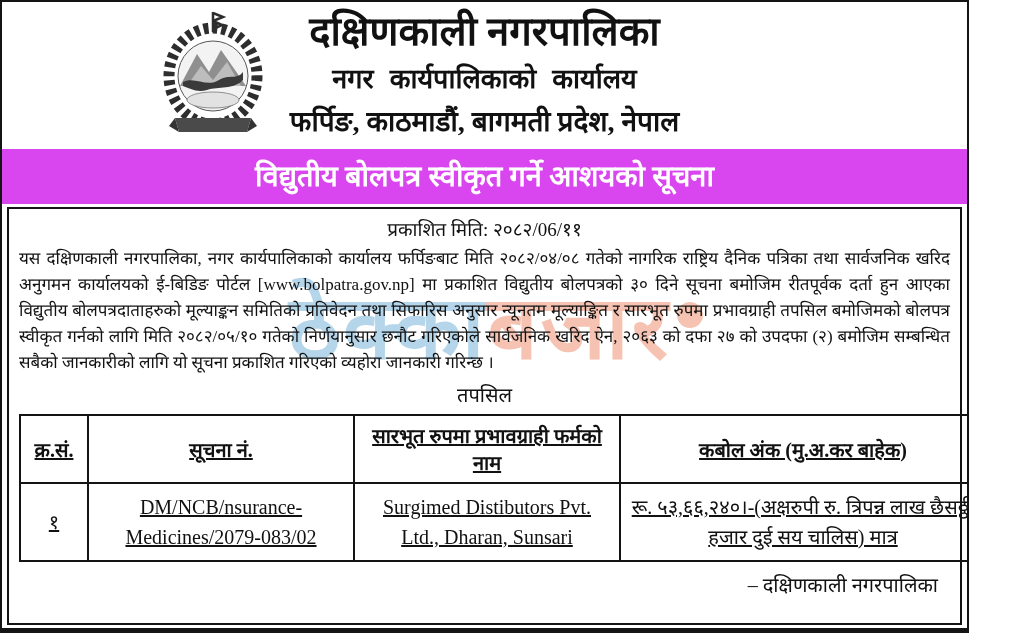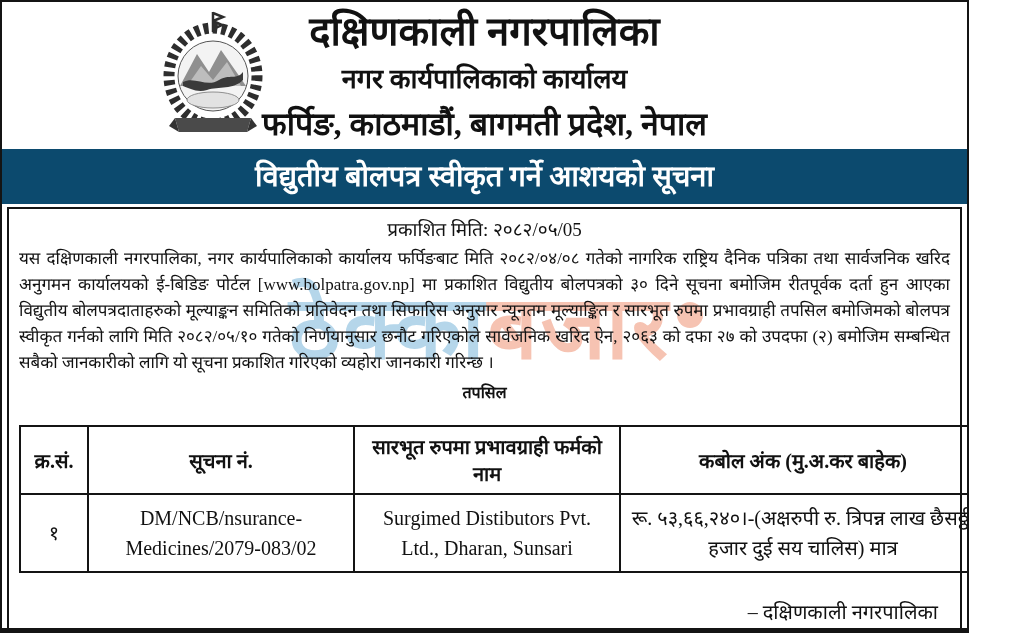--- a/index.html
+++ b/index.html
@@ -13,26 +13,26 @@
     color:#111111;
     font-family:"Liberation Serif", serif;
     overflow:hidden;
     display:flex; flex-direction:column;
   }
 
   
   .header { position:relative; flex:none; height:147px; text-align:center; padding-top:6px; box-sizing:border-box; }
   .emblem { position:absolute; left:160px; top:8px; width:102px; height:134px; }
   .title-main  { font-size:40px; font-weight:bold; line-height:1.2; margin:0; }
-  .title-sub   { font-size:27px; font-weight:bold; margin:3px 0 0; }
-  .title-addr  { font-size:32px; font-weight:bold; margin:5px 0 18px; }
+  .title-sub   { font-size:27px; font-weight:bold; margin:3px 0 0;font-family:Liberation Mono, monospace; }
+  .title-addr  { font-size:28px; font-weight:bold; margin:5px 0 18px; }
 
   
   .banner {
-    flex:none; background:#0c4a6e; color:#ffffff;
+    flex:none; background:#d946ef; color:#ffffff;
     text-align:center; font-size:29px; font-weight:bold;
     padding:6px 0 10px;
   }
 
   
   .content {
     flex:1; margin:3px 5px 3px 5px;
     border:2px solid #141414;
     position:relative;
     padding:4px 10px 0;
@@ -47,24 +47,24 @@
     font-size:88px; font-weight:bold; letter-spacing:3px;
     white-space:nowrap; line-height:1; user-select:none;
   }
   .watermark .wm-dot {
     display:inline-block; width:26px; height:26px; border-radius:50%;
     vertical-align:super; margin-left:6px;
   }
 
   .date-line { text-align:center; font-size:19px; margin:3px 0 4px; }
   .body-text { text-align:justify; font-size:17px; line-height:26px; margin:0; }
-  .schedule  { text-align:center; font-weight:bold; font-size:16px; margin:5px 0 6px; }
+  .schedule  { text-align:center; font-weight:normal; font-size:20px; margin:5px 0 6px; }
 
   
-  table.notice-table { border-collapse:collapse; width:966px; margin:16px auto; table-layout:fixed; }
+  table.notice-table { border-collapse:collapse; width:966px; margin:0 auto; table-layout:fixed;text-decoration:underline; }
   .notice-table th, .notice-table td {
     border:2px solid #141414; text-align:center;
     padding:4px 10px; box-sizing:border-box; vertical-align:middle;
   }
   .notice-table th { font-size:20px; font-weight:bold; height:68px; }
   .notice-table td { font-size:20px; height:78px; line-height:30px; }
   .col-sn { width:68px; } .col-no { width:266px; } .col-firm { width:266px; } .col-amt { width:366px; }
 
   .signature { text-align:right; font-weight:normal; font-size:20px; margin:9px 12px 6px 0; }
 </style>
@@ -99,21 +99,21 @@
   </div>
 
   <div class="banner">विद्युतीय बोलपत्र स्वीकृत गर्ने आशयको सूचना</div>
 
   <div class="content">
 
     <div class="watermark">
       <span id="wm1" style="color: rgb(181, 214, 234);">ठेक्का</span><span id="wm2" style="color: rgb(246, 195, 178);">बजार</span><span id="wmdot" class="wm-dot" style="background: rgb(246, 195, 178);"></span>
     </div>
 
-    <p class="date-line">प्रकाशित मिति: २०८२/०५/05</p>
+    <p class="date-line">प्रकाशित मिति: २०८२/06/११</p>
 
     <p class="body-text">यस दक्षिणकाली नगरपालिका, नगर कार्यपालिकाको कार्यालय फर्पिङबाट मिति २०८२/०४/०८ गतेको नागरिक राष्ट्रिय दैनिक पत्रिका तथा सार्वजनिक खरिद अनुगमन कार्यालयको ई-बिडिङ पोर्टल [www.bolpatra.gov.np] मा प्रकाशित विद्युतीय बोलपत्रको ३० दिने सूचना बमोजिम रीतपूर्वक दर्ता हुन आएका विद्युतीय बोलपत्रदाताहरुको मूल्याङ्कन समितिको प्रतिवेदन तथा सिफारिस अनुसार न्यूनतम मूल्याङ्कित र सारभूत रुपमा प्रभावग्राही तपसिल बमोजिमको बोलपत्र स्वीकृत गर्नको लागि मिति २०८२/०५/१० गतेको निर्णयानुसार छनौट गरिएकोले सार्वजनिक खरिद ऐन, २०६३ को दफा २७ को उपदफा (२) बमोजिम सम्बन्धित सबैको जानकारीको लागि यो सूचना प्रकाशित गरिएको व्यहोरा जानकारी गरिन्छ ।</p>
 
     <div class="schedule">तपसिल</div>
 
     <table class="notice-table">
       <colgroup>
         <col class="col-sn">
           <col class="col-no">
           <col class="col-firm">

